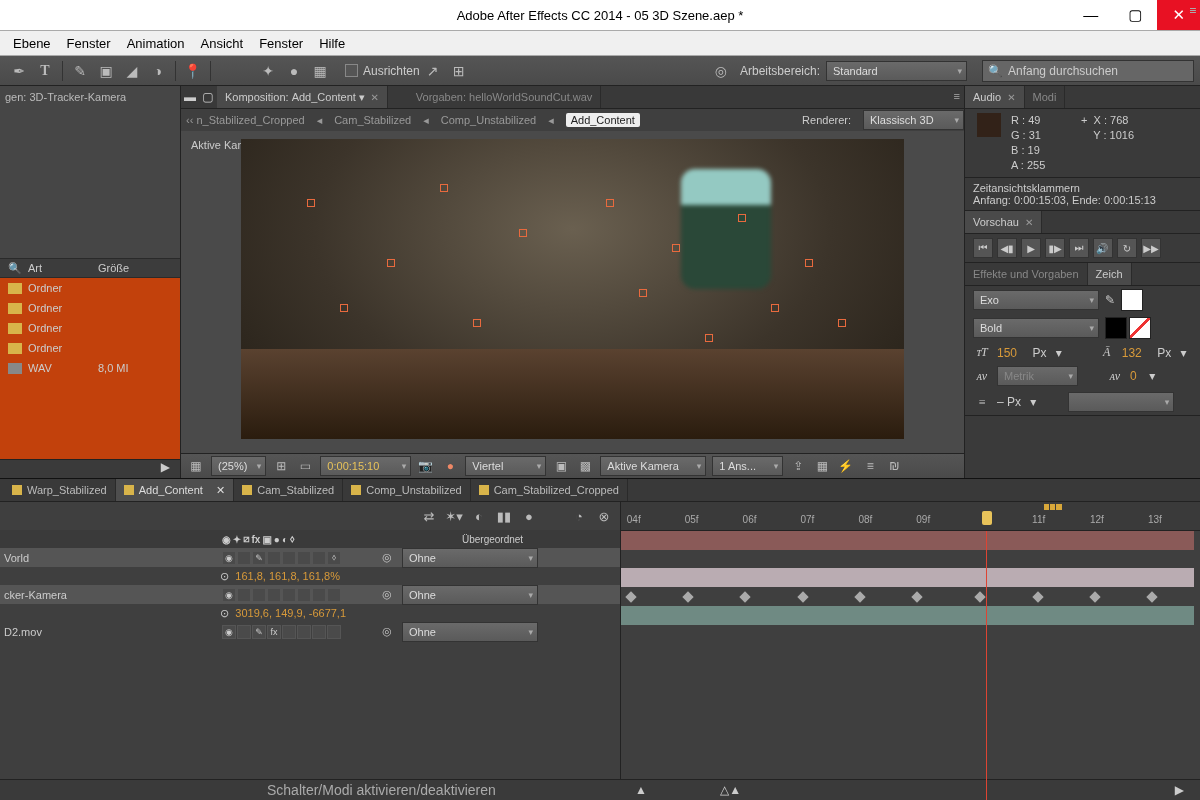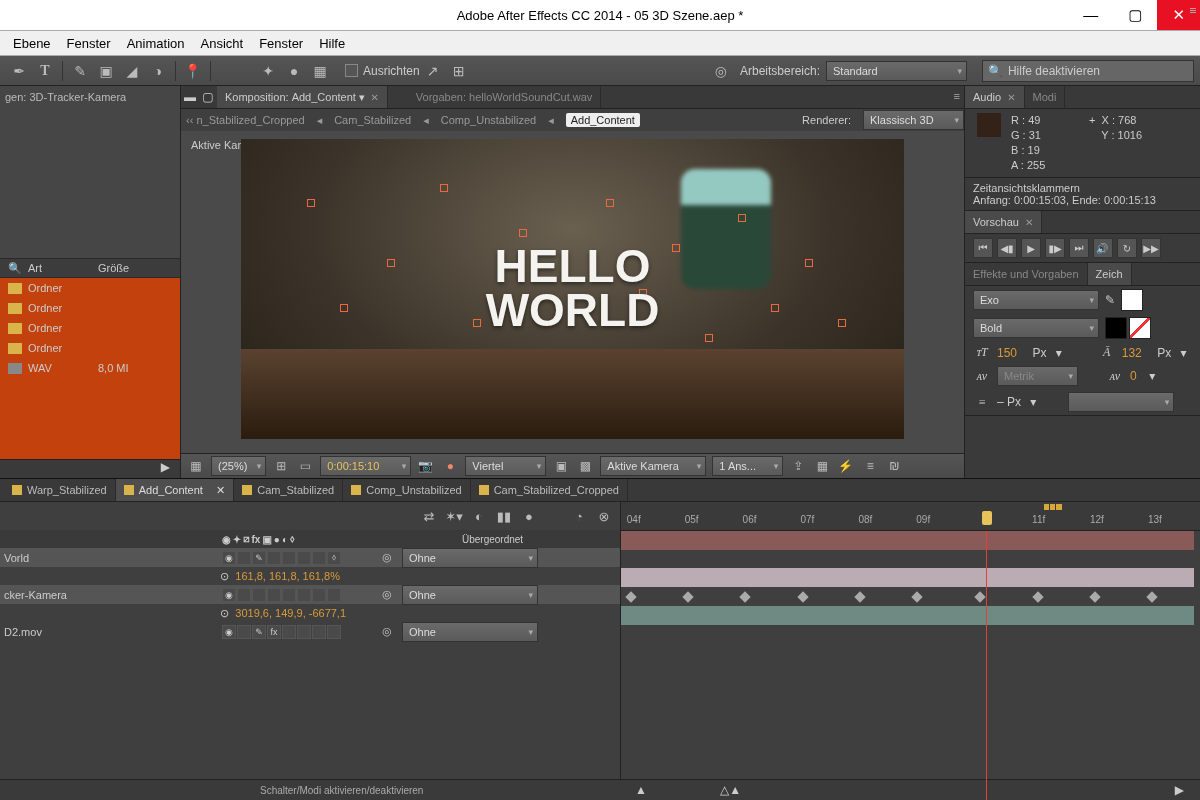--- a/index.html
+++ b/index.html
@@ -82,21 +82,21 @@
   .bars{position:relative;flex:1}
   .bar{position:absolute;left:0;right:6px;height:19px}
   .bar1{top:0;background:#8a5a58}
   .bar2{top:37px;background:#baacb2}
   .bar3{top:75px;background:#6f8a83}
   .kfrow{position:absolute;left:0;right:6px;top:57px;height:18px;display:flex;align-items:center}
   .kf{position:absolute;width:8px;height:8px;background:#aaa;transform:rotate(45deg)}
   .cti{position:absolute;top:0;bottom:0;left:63%;width:0;border-left:1px solid #d43;z-index:5}
   .cti::before{content:"";position:absolute;top:-20px;left:-5px;width:10px;height:14px;background:#e8c35a;border-radius:2px}
   .footer{position:absolute;left:0;right:0;bottom:0;height:20px;background:#3a3a3a;border-top:1px solid #222;display:flex;align-items:center}
-  .hint{position:absolute;left:260px;font-size:10px;color:#aaa}
+  .hint{position:absolute;left:267px;font-size:14px;color:#aaa}
   .menuicon{position:absolute;right:4px;top:4px;font-size:11px;color:#aaa}
   .sec{border-bottom:1px solid #222}
 </style>
 </head>
 <body>
 
 <div class="titlebar">
   <div class="ttl">Adobe After Effects CC 2014 - 05 3D Szene.aep *</div>
   <div class="wgrp">
     <div class="tbtn">—</div>
@@ -134,21 +134,21 @@
   <span>Ausrichten</span>
   <div class="ticon">↗</div>
   <div class="ticon">⊞</div>
   <div style="flex:1"></div>
   <div class="ticon">◎</div>
   <span style="margin:16px 6px">Arbeitsbereich:</span>
   <div class="dd" style="width:115px">Standard</div>
   <div style="width:15px"></div>
   <div class="search">
     <span style="margin-right:5px">🔍</span>
-    <span>Hilfe deaktivieren</span>
+    <span>Anfang durchsuchen</span>
   </div>
 </div>
 
 <div class="main">
 
   <div class="leftcol">
     <div class="brdcrumb">
         <span>gen: 3D-Tracker-Kamera</span>
         <span class="menuicon">≡</span>
       </div>
@@ -205,21 +205,20 @@
       <span class="ct">Comp_Unstabilized</span>
         <span class="ct">◂</span>
       <span class="ct act">Add_Content</span>
       <span style="flex:1"></span>
       <span>Renderer:</span>
       <span class="dd" style="width:75px">Klassisch 3D</span>
     </div>
     <div class="view">
       <span class="vlabel">Aktive Kamera</span>
       <div class="shot">
-        <div class="htxt"><span>HELLO</span><br><span>WORLD</span></div>
         <div class="tpts">
           <b style="left:10%;top:20%"></b>
             <b style="left:15%;top:55%"></b>
             <b style="left:22%;top:40%"></b>
             <b style="left:30%;top:15%"></b>
             <b style="left:35%;top:60%"></b>
             <b style="left:42%;top:30%"></b>
             <b style="left:48%;top:70%"></b>
             <b style="left:55%;top:20%"></b>
             <b style="left:60%;top:50%"></b>
@@ -264,21 +263,21 @@
           <span>Audio</span>
           <span class="x">✕</span>
         </div>
         <div class="pnltab in">Modi</div>
         <span class="menuicon">≡</span>
       </div>
     <div class="infobox sec">
       <div class="swatch"></div>
       <div style="margin-left:34px;display:flex">
           <div style="width:50px">R : <span>49</span><br>G : <span>31</span><br>B : <span>19</span><br>A : <span>255</span></div>
-      <div style="margin-left:28px"><span>+</span>&nbsp;&nbsp;X : <span>768</span><br>&nbsp;&nbsp;&nbsp;&nbsp;Y : <span>1016</span></div>
+      <div style="margin-left:20px"><span>+</span>&nbsp;&nbsp;X : <span>768</span><br>&nbsp;&nbsp;&nbsp;&nbsp;Y : <span>1016</span></div>
         </div>
     </div>
     <div class="timespan sec">
         <div>Zeitansichtsklammern</div>
         <div>Anfang: 0:00:15:03, Ende: 0:00:15:13</div>
       </div>
     <div class="tabrow sec">
         <div class="pnltab act">
           <span>Vorschau</span>
           <span class="x">✕</span>

